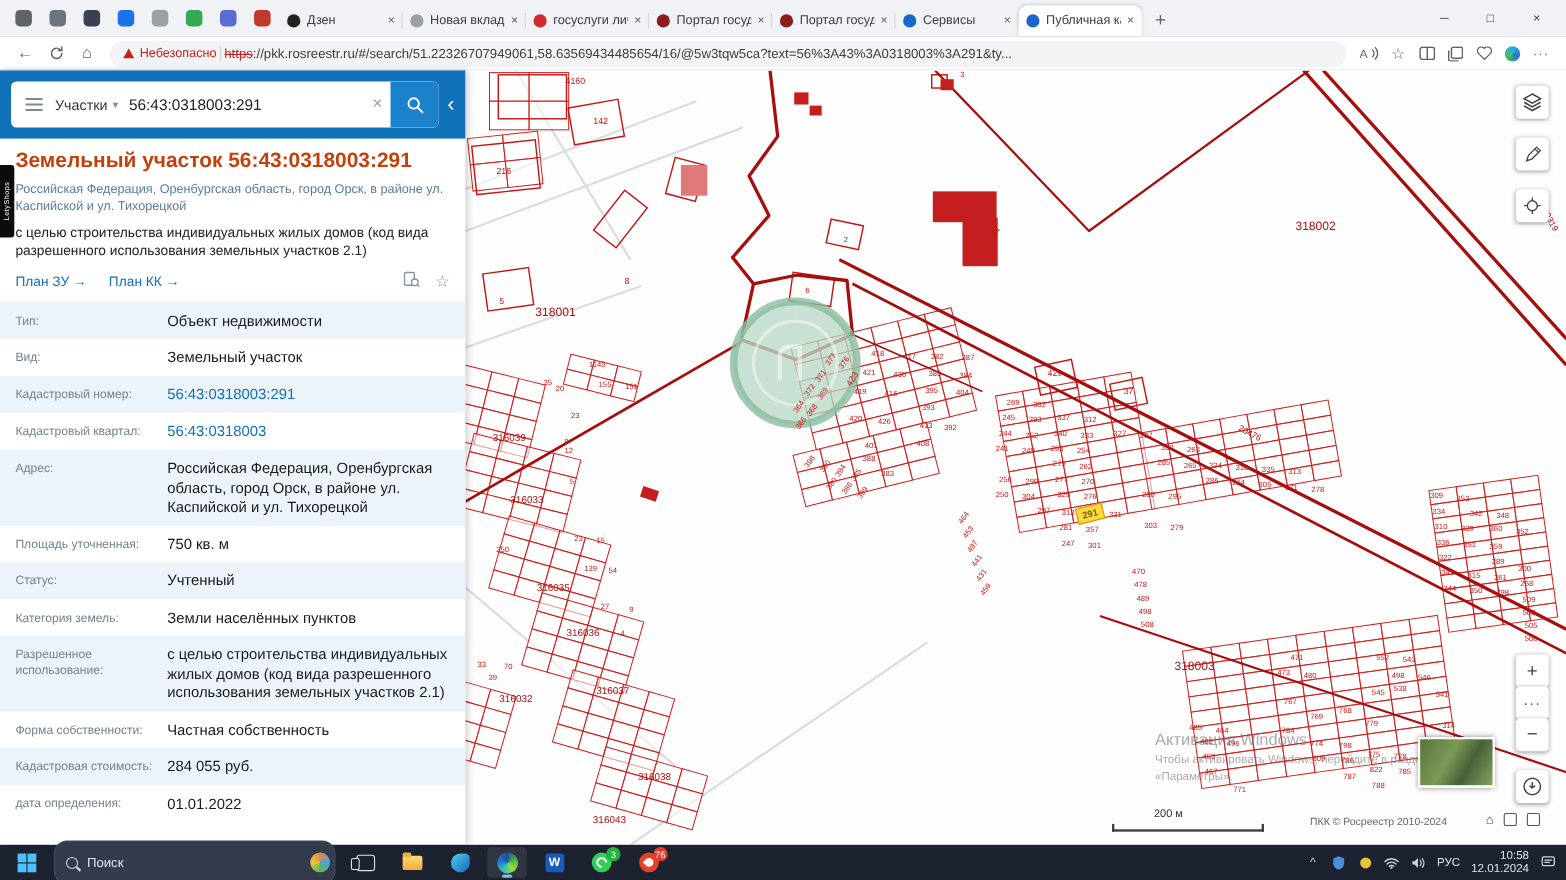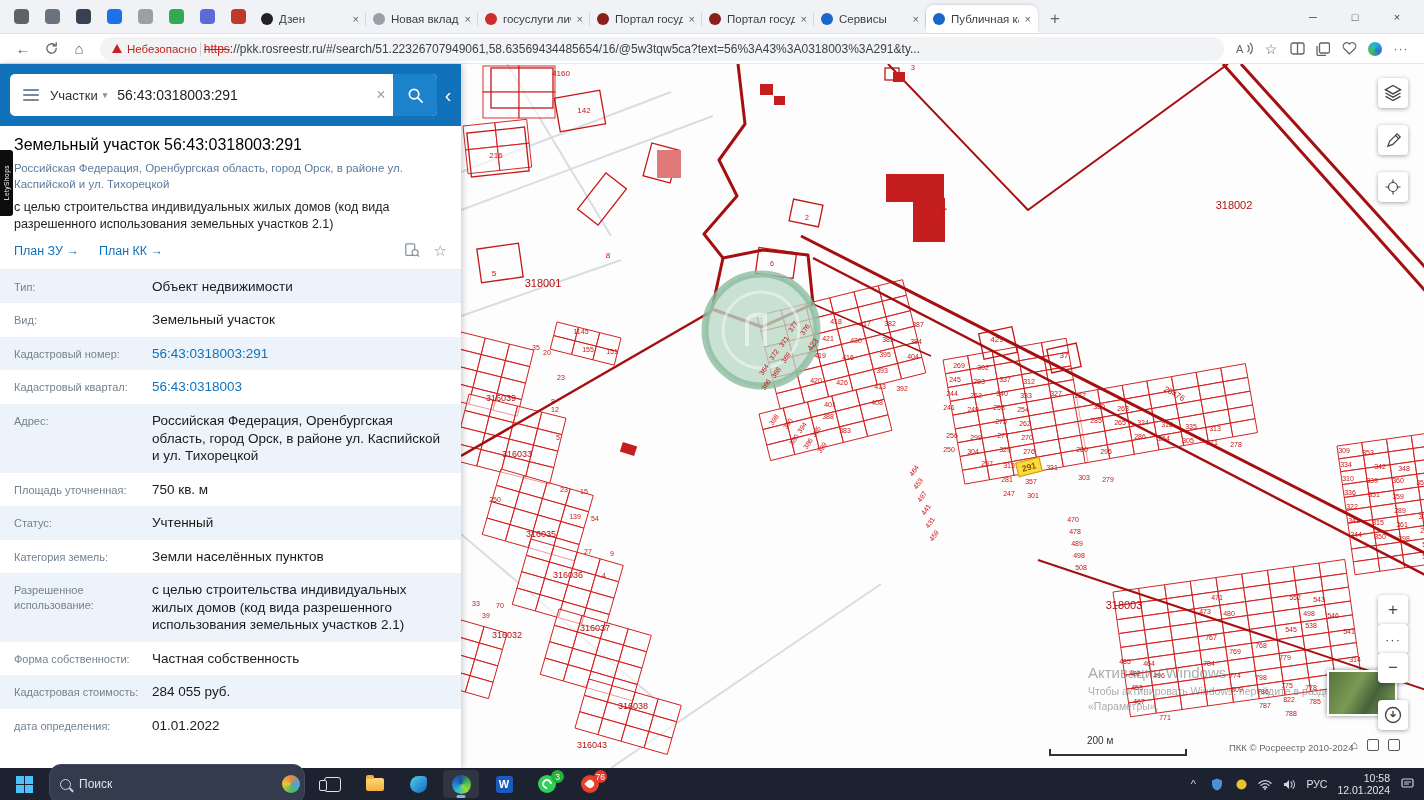--- a/index.html
+++ b/index.html
@@ -29,34 +29,34 @@
   .addr{flex:1;height:24px;background:#f1f3f4;border-radius:13px;display:flex;align-items:center;padding:0 12px;gap:3px;font-size:12px;min-width:0;margin:0 6px}
   .warn{color:#c5221f;display:flex;align-items:center;gap:5px;font-size:11.5px;flex:none}
   .wtri{width:0;height:0;border-left:5px solid transparent;border-right:5px solid transparent;border-bottom:9px solid #c5221f}
   .sep{width:1px;height:14px;background:#d0d3d7;flex:none}
   .urltext{color:#3c4043;white-space:nowrap;overflow:hidden;text-overflow:ellipsis;min-width:0}
   .strike{color:#c5221f;text-decoration:line-through}
   #nav-right{display:flex;align-items:center}
 
   
   #content{display:flex;height:704px}
-  #panel{width:461px;flex:none;background:#fff;position:relative;z-index:2;box-shadow:2px 0 6px rgba(0,0,0,.18)}
+  #panel{width:423px;flex:none;background:#fff;position:relative;z-index:2;box-shadow:2px 0 6px rgba(0,0,0,.18)}
   .searchhead{height:62px;background:#1172ba;display:flex;align-items:center;padding:0 2px 0 10px;box-sizing:border-box}
   .searchbox{flex:1;height:42px;background:#fff;border-radius:5px;display:flex;align-items:center;overflow:hidden;min-width:0}
   .burger{width:34px;flex:none;padding-left:4px}
   .burger i{display:block;width:16px;height:2px;background:#7a8a99;margin:3px auto;border-radius:1px}
   .cat{display:flex;align-items:center;gap:5px;font-size:13px;color:#333;padding:0 6px 0 2px;flex:none}
   .caret{color:#8a949e;font-size:9px}
   .sinput{flex:1;font-size:14px;color:#222;padding:0 4px;white-space:nowrap;overflow:hidden;min-width:0}
   .clear{width:24px;text-align:center;color:#9aa0a6;font-size:16px;flex:none}
   .sbtn{width:44px;height:42px;background:#1c82cc;display:flex;align-items:center;justify-content:center;flex:none}
   .collapse{width:22px;text-align:center;color:#fff;font-size:20px;line-height:62px;flex:none}
 
   .objhead{padding:10px 14px 8px;border-bottom:1px solid #e8ebee}
-  .otitle{font-size:16px;font-weight:normal;color:#000000;margin-bottom:7px}
+  .otitle{font-size:19px;font-weight:bold;color:#c2410c;margin-bottom:7px}
   .osub{font-size:11.5px;color:#5b7b9d;line-height:1.35;margin-bottom:7px}
   .odesc{font-size:12.5px;color:#222;line-height:1.35;margin-bottom:9px}
   .olinks{display:flex;align-items:center;gap:20px;font-size:12.5px}
   .olinks a{color:#1172ba;cursor:pointer;text-decoration:none}
   .oicons{margin-left:auto;display:flex;gap:14px;color:#8a949e;font-size:15px;align-items:center}
 
   .ptabs{display:flex;height:34px;background:#dde4eb;border-bottom:1px solid #cfd6dd}
   .ptab2{flex:1;display:flex;align-items:center;justify-content:center;font-size:13px;color:#7d8a97}
   .ptab2.active{background:#fff;color:#2b2b2b;font-weight:bold;border-bottom:1px solid #fff;margin-bottom:-1px}
 

